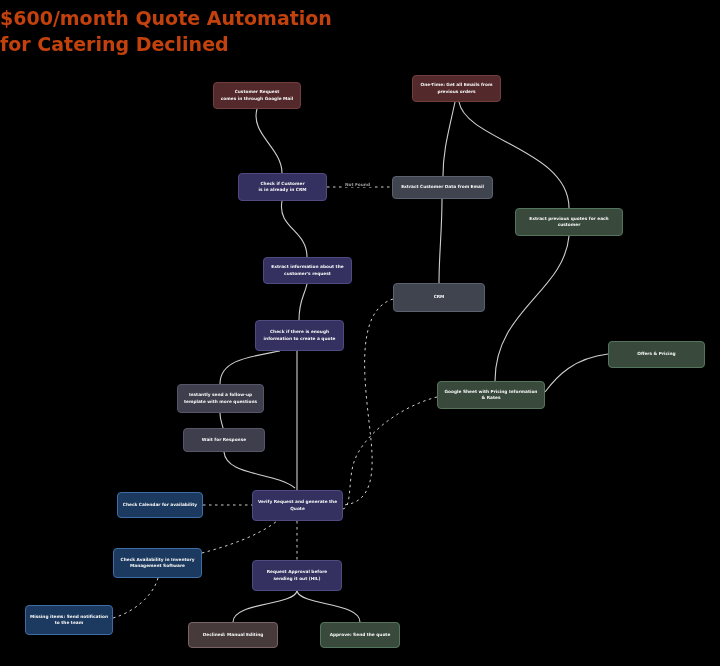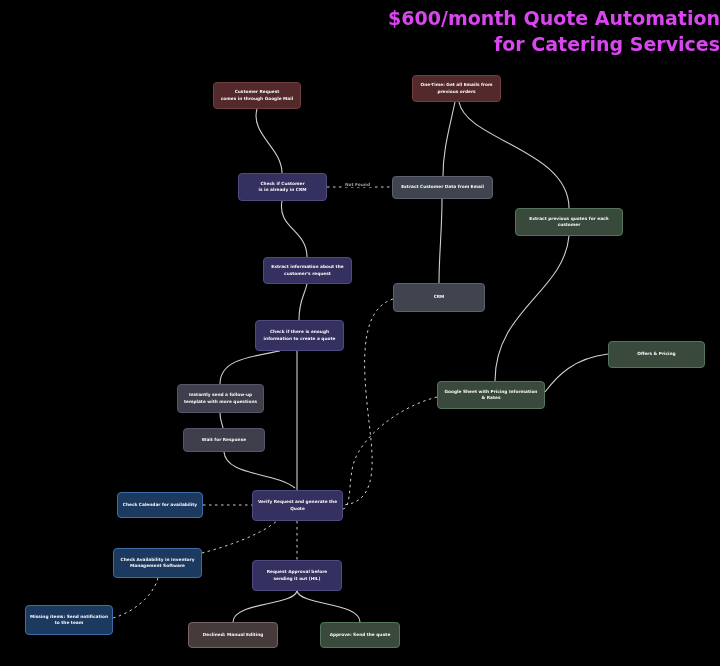--- a/index.html
+++ b/index.html
@@ -1,18 +1,18 @@
 <!DOCTYPE html>
 <html><head>
 <meta charset="utf-8">
 <style>
   html,body{margin:0;padding:0;background:#000;}
   #canvas{position:relative;width:720px;height:666px;background:#000;overflow:hidden;
           font-family:"DejaVu Sans",sans-serif;}
-  #title{position:absolute;top:6px;left:0;width:720px;text-align:right;color:#d946ef;
+  #title{position:absolute;top:6px;left:0;width:720px;text-align:left;color:#c2410c;
          font-size:19px;font-weight:bold;line-height:1.35;}
   #edges{position:absolute;left:0;top:0;width:720px;height:666px;}
   #edges path{fill:none;stroke:#cfcfcf;stroke-width:1.1;}
   #edges path.dashed{stroke-dasharray:2.5 3.5;stroke-width:1;}
   .node{position:absolute;display:flex;align-items:center;justify-content:center;
         text-align:center;white-space:pre;color:#f5f5f5;font-weight:bold;
         font-size:4.3px;line-height:1.5;border-radius:4px;border:1px solid;
         box-sizing:border-box;padding:1px 2px;}
   .red   {background:#53292b;border-color:#713d3d;}
   .purple{background:#343060;border-color:#4f4a80;}
@@ -24,21 +24,21 @@
   .edge-label{position:absolute;color:#9c9c9c;font-size:4.3px;font-weight:bold;
               background:#000;padding:0 2px;}
 </style>
 </head>
 <body>
 
 <div id="canvas">
 
   <div id="title">
     <div>$600/month Quote Automation</div>
-    <div>for Catering Services</div>
+    <div>for Catering Declined</div>
   </div>
 
   <svg id="edges" viewBox="0 0 720 666">
     <path d="M257,109 C250,134 282,148 282,173"></path>
     <path d="M455,102 C449,130 443,150 443,176"></path>
     <path d="M459,102 C466,140 569,150 569,208"></path>
     <path class="dashed" d="M327,187 L392,187"></path>
     <path d="M282,201 C277,228 307,230 307,257"></path>
     <path d="M442,199 C442,230 439,255 439,283"></path>
     <path d="M307,284 C304,297 299,300 299,320"></path>

